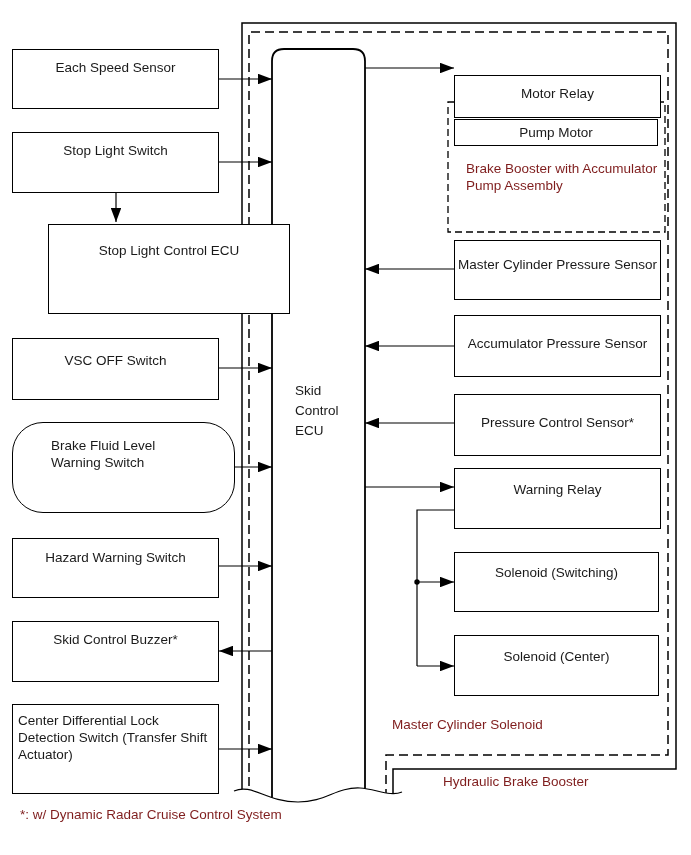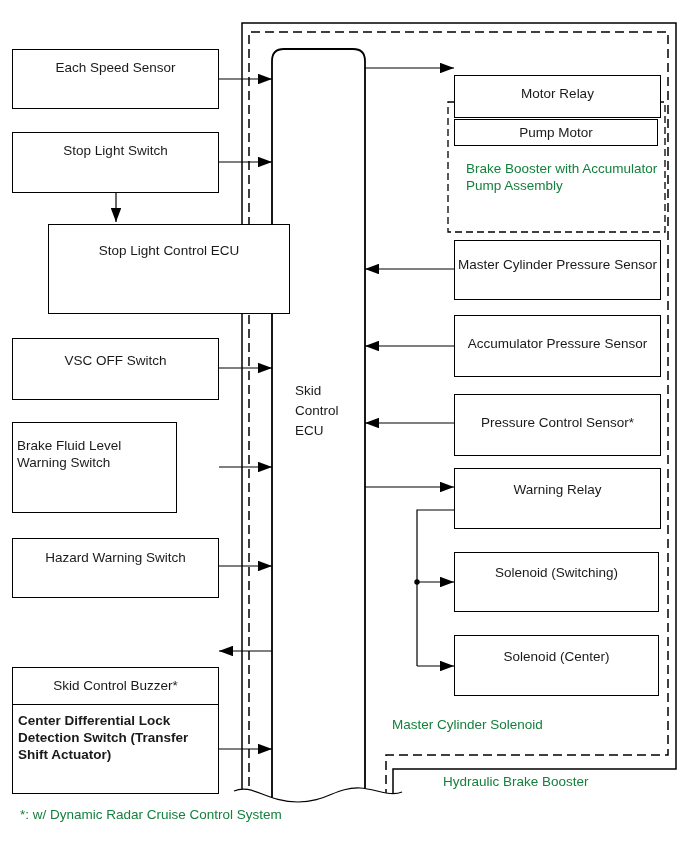--- a/index.html
+++ b/index.html
@@ -8,21 +8,21 @@
     font-family:"Liberation Sans", sans-serif;color:#1a1a1a;
   }
   #wires{position:absolute;left:0;top:0;z-index:1;}
   .box{
     position:absolute;box-sizing:border-box;border:1.5px solid #000;background:#fff;
     display:flex;justify-content:center;text-align:center;
     font-size:13.5px;line-height:17px;z-index:2;color:#1a1a1a;
   }
   .box.left-text{justify-content:flex-start;text-align:left;}
   .caption{
-    position:absolute;z-index:2;font-size:13.5px;line-height:17px;color:#15803d;
+    position:absolute;z-index:2;font-size:13.5px;line-height:17px;color:#7f1d1d;
   }
   .ecu-label{
     position:absolute;z-index:2;font-size:13.5px;line-height:20px;width:64px;color:#1a1a1a;
   }
 </style>
 </head>
 <body>
 
 <div id="stage">
 
@@ -76,30 +76,30 @@
   </div>
   <div class="box" style="left:12px;top:132px;width:207px;height:61px;padding-top:9px;">
     <span>Stop Light Switch</span>
   </div>
   <div class="box" style="left:12px;top:224px;width:242px;height:90px;padding-top:17px;margin-left:36px;">
     <span>Stop Light Control ECU</span>
   </div>
   <div class="box" style="left:12px;top:338px;width:207px;height:62px;padding-top:13px;">
     <span>VSC OFF Switch</span>
   </div>
-  <div class="box left-text" style="left:12px;top:422px;width:165px;height:91px;padding-top:14px;padding-left:4px;padding-right:30px;">
+  <div class="box left-text" style="left:12px;top:422px;width:223px;height:91px;padding-top:14px;padding-left:38px;padding-right:30px;border-radius:31px;">
     <span>Brake Fluid Level Warning Switch</span>
   </div>
   <div class="box" style="left:12px;top:538px;width:207px;height:60px;padding-top:10px;">
     <span>Hazard Warning Switch</span>
   </div>
-  <div class="box" style="left:12px;top:621px;width:207px;height:61px;padding-top:9px;margin-top:46px;">
+  <div class="box" style="left:12px;top:621px;width:207px;height:61px;padding-top:9px;">
     <span>Skid Control Buzzer*</span>
   </div>
-  <div class="box left-text" style="left:12px;top:704px;width:207px;height:90px;padding-top:7px;padding-left:5px;padding-right:2px;font-weight:bold;">
+  <div class="box left-text" style="left:12px;top:704px;width:207px;height:90px;padding-top:7px;padding-left:5px;padding-right:2px;">
     <span>Center Differential Lock Detection Switch (Transfer Shift Actuator)</span>
   </div>
 
   <div class="ecu-label" style="left:295px;top:381px;">Skid Control ECU</div>
 
   <div class="box" style="left:454px;top:47px;width:207px;height:43px;padding-top:9px;margin-top:28px;">
     <span>Motor Relay</span>
   </div>
   <div class="box" style="left:454px;top:119px;width:204px;height:27px;padding-top:4px;">
     <span>Pump Motor</span>

